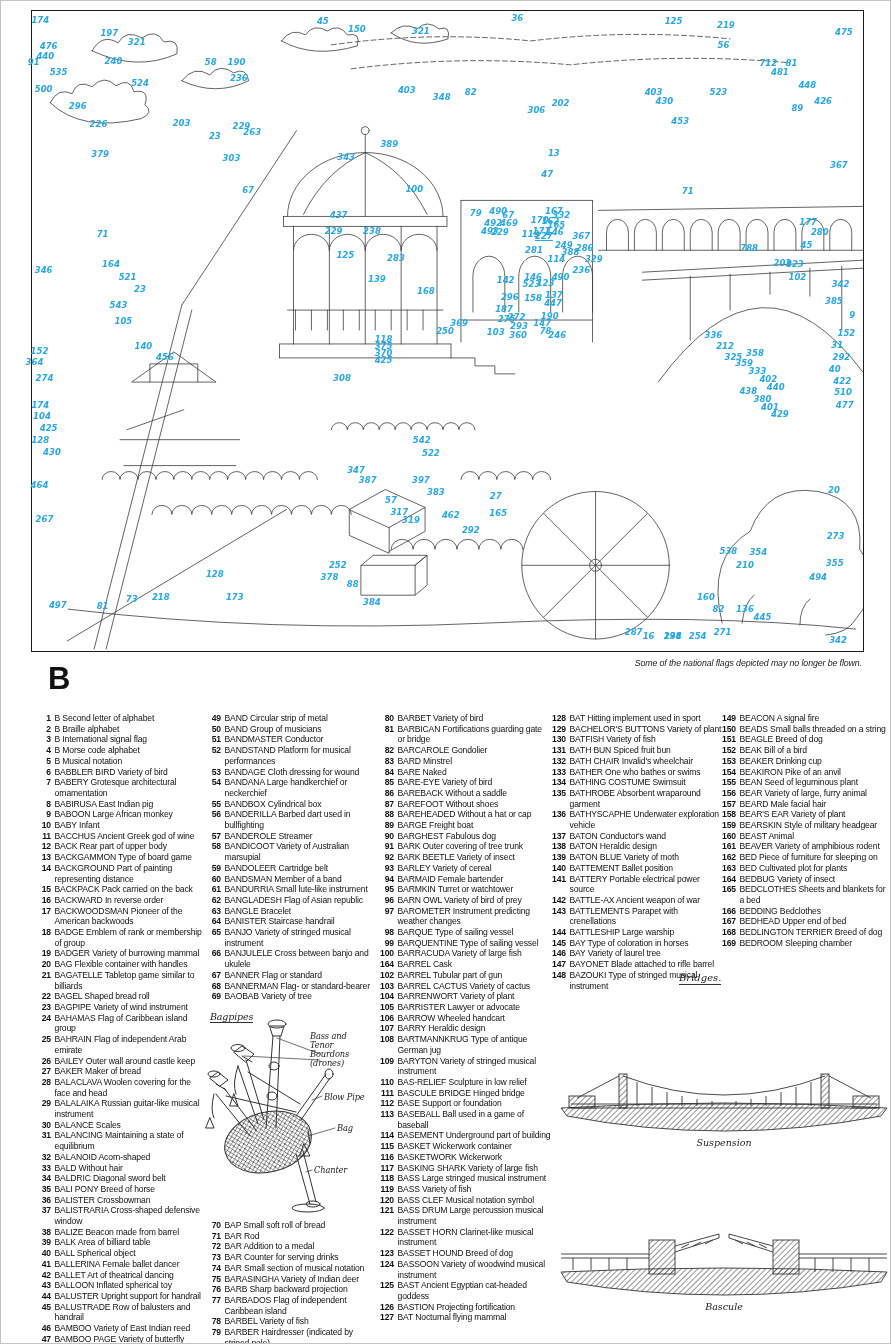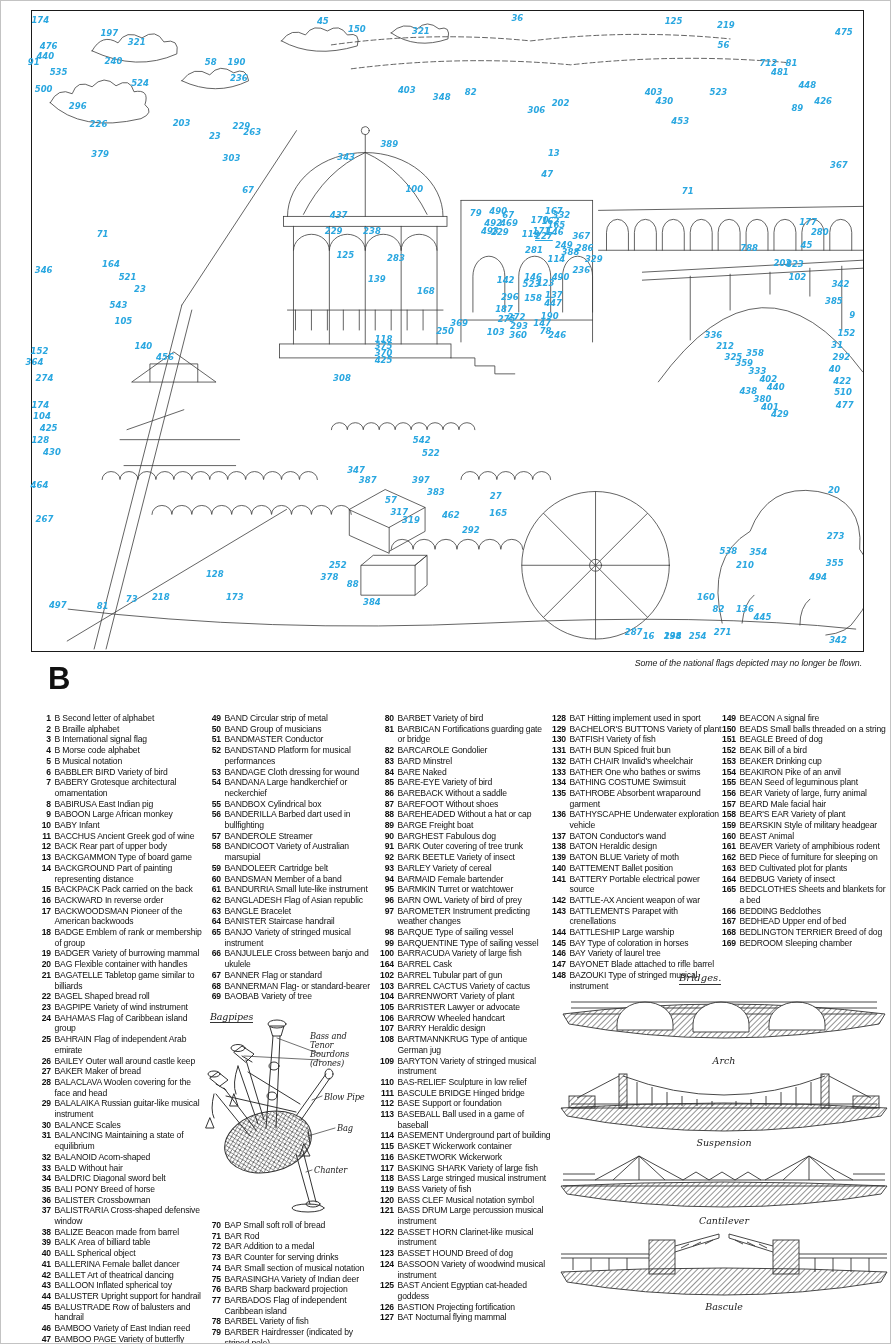--- a/index.html
+++ b/index.html
@@ -1079,33 +1079,20 @@
       </div>
       <div class="entry">
         <span class="n">169</span>
         <span class="t">BEDROOM Sleeping chamber</span>
       </div>
     </div>
 
   <div class="fig-bridges">
     <span class="hand br-title">Bridges.</span>
 
-    <div class="bridge" id="br0">
-      <svg viewBox="0 0 334 66" width="334" height="66">
-        <g stroke="#333" stroke-width="0.9" fill="none">
-          <path d="M6,26 Q167,6 328,26 L322,36 Q167,64 12,36 Z" fill="url(#hatch)"></path>
-          <path d="M14,20 H320 M14,26 H320"></path>
-          <path d="M60,42 v-6 a28,22 0 0 1 56,0 v6 z" fill="#fff"></path>
-          <path d="M136,44 v-8 a28,22 0 0 1 56,0 v8 z" fill="#fff"></path>
-          <path d="M212,42 v-6 a28,22 0 0 1 56,0 v6 z" fill="#fff"></path>
-          <path d="M14,14 H320"></path>
-        </g>
-      </svg>
-      <span class="hand br-label">Arch</span>
-    </div>
 
     <div class="bridge" id="br1">
       <svg viewBox="0 0 334 68" width="334" height="68">
         <g stroke="#333" stroke-width="0.9" fill="none">
           <path d="M4,40 Q167,30 330,40 L324,48 Q167,78 10,48 Z" fill="url(#hatch)"></path>
           <rect x="12" y="28" width="26" height="12" fill="url(#hatch)"></rect>
           <rect x="296" y="28" width="26" height="12" fill="url(#hatch)"></rect>
           <rect x="62" y="6" width="8" height="34" fill="url(#hatch)"></rect>
           <rect x="264" y="6" width="8" height="34" fill="url(#hatch)"></rect>
           <path d="M20,30 L62,8 M314,30 L272,8"></path>
@@ -1121,33 +1108,20 @@
           <line x1="209" y1="28" x2="209" y2="38"></line>
             <line x1="224" y1="24" x2="224" y2="38"></line>
           <line x1="239" y1="19" x2="239" y2="38"></line>
             <line x1="254" y1="14" x2="254" y2="38"></line>
           <path d="M14,36 H320 M14,40 H320"></path>
         </g>
       </svg>
       <span class="hand br-label">Suspension</span>
     </div>
 
-    <div class="bridge" id="br2">
-      <svg viewBox="0 0 334 64" width="334" height="64">
-        <g stroke="#333" stroke-width="0.9" fill="none">
-          <path d="M4,36 Q167,28 330,36 L324,44 Q167,70 10,44 Z" fill="url(#hatch)"></path>
-          <path d="M6,30 H328 M6,36 H328"></path>
-          <path d="M38,30 L82,6 L126,30 M56,30 L82,6 L108,30 M82,6 V30"></path>
-          <path d="M208,30 L252,6 L296,30 M226,30 L252,6 L278,30 M252,6 V30"></path>
-          <path d="M126,30 l13,-8 l13,8 l13,-8 l13,8 l13,-8 l13,8"></path>
-          <path d="M6,24 H38 M296,24 H328"></path>
-        </g>
-      </svg>
-      <span class="hand br-label">Cantilever</span>
-    </div>
 
     <div class="bridge" id="br3">
       <svg viewBox="0 0 334 72" width="334" height="72">
         <g stroke="#333" stroke-width="0.9" fill="none">
           <path d="M4,44 Q167,36 330,44 L324,54 Q167,80 10,54 Z" fill="url(#hatch)"></path>
           <rect x="92" y="12" width="26" height="34" fill="url(#hatch)"></rect>
           <rect x="216" y="12" width="26" height="34" fill="url(#hatch)"></rect>
           <path d="M118,18 L162,6 M118,24 L162,10 M162,6 V10"></path>
           <path d="M216,18 L172,6 M216,24 L172,10 M172,6 V10"></path>
           <path d="M124,20 l8,-4 m4,2 l8,-4 m4,2 l8,-4 M210,20 l-8,-4 m-4,2 l-8,-4 m-4,2 l-8,-4"></path>

